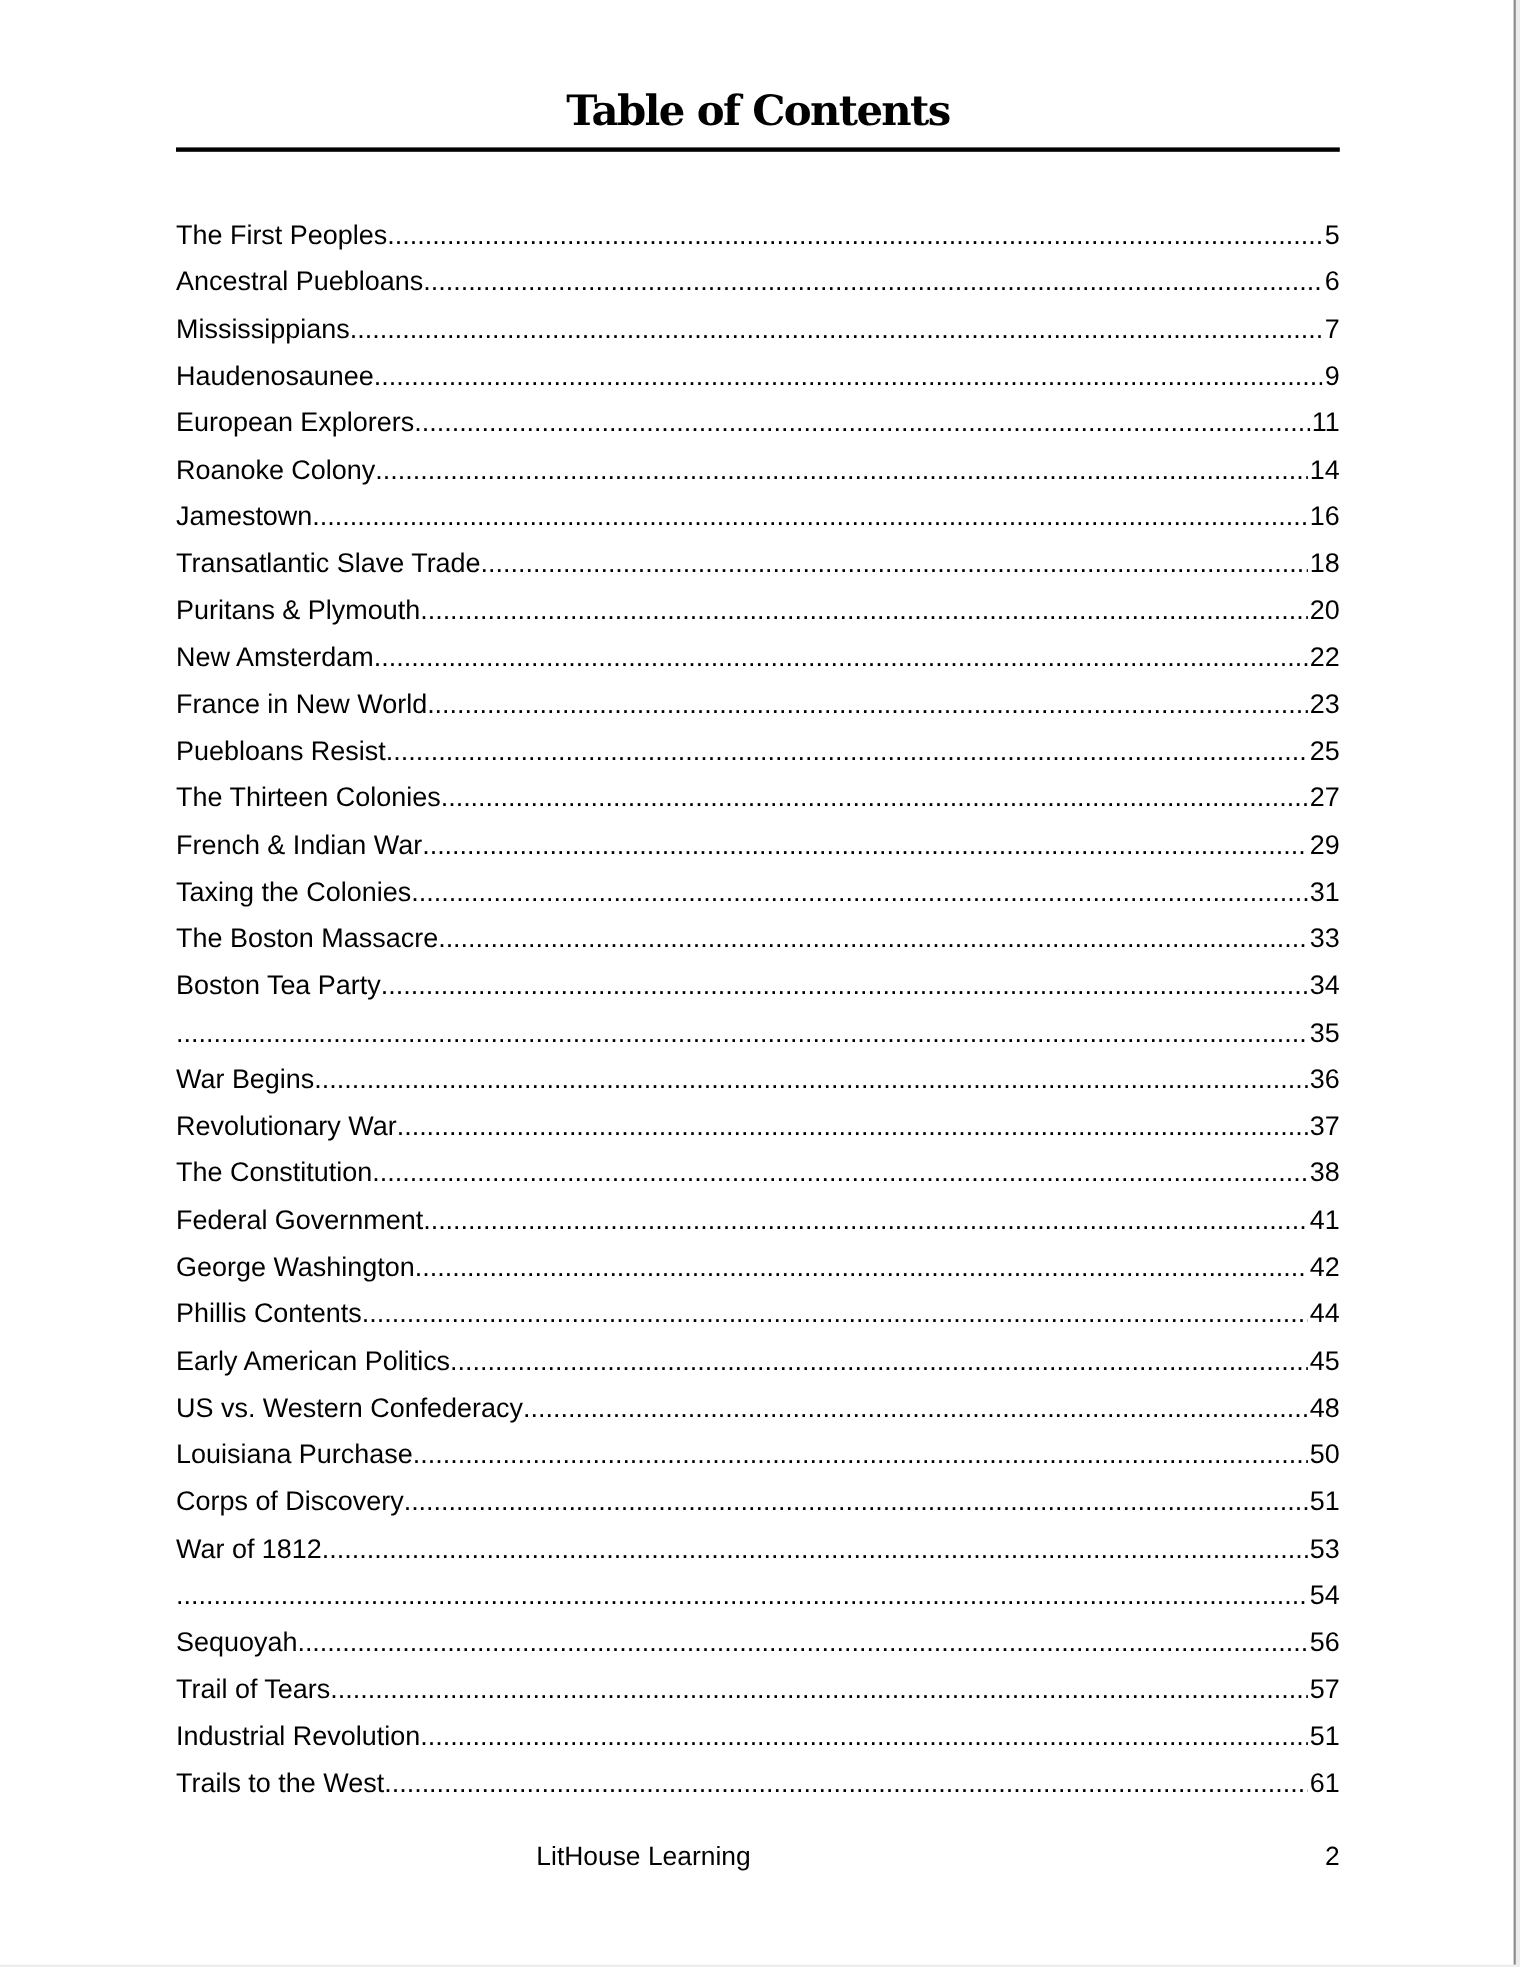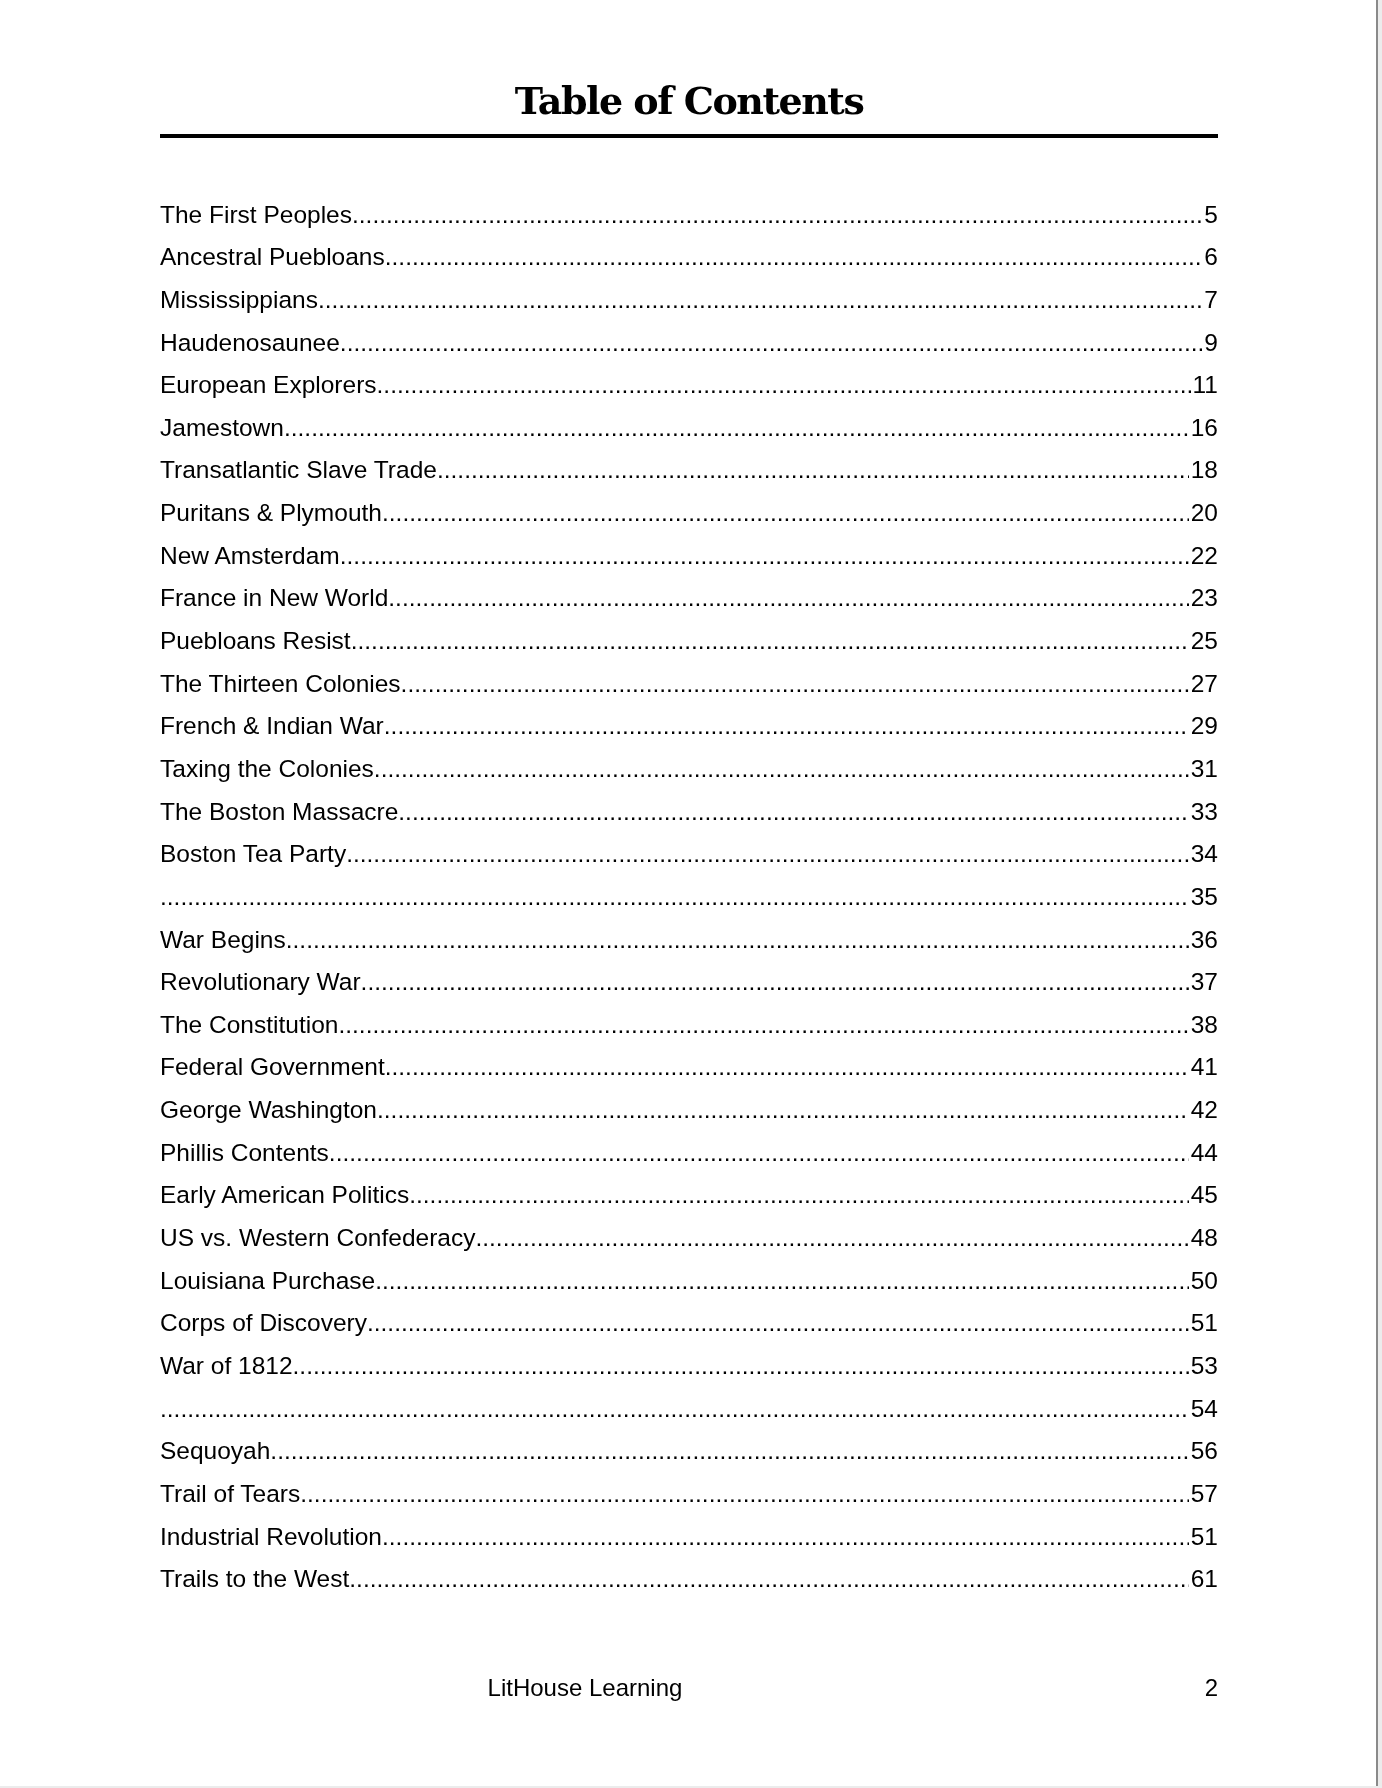--- a/index.html
+++ b/index.html
@@ -65,20 +65,25 @@
           <span class="label">Haudenosaunee</span>
           <span class="leader"></span>
           <span class="pg">9</span>
         </li>
         <li>
           <span class="label">European Explorers</span>
           <span class="leader"></span>
           <span class="pg">11</span>
         </li>
         <li>
+          <span class="label">Roanoke Colony</span>
+          <span class="leader"></span>
+          <span class="pg">14</span>
+        </li>
+        <li>
           <span class="label">Jamestown</span>
           <span class="leader"></span>
           <span class="pg">16</span>
         </li>
         <li>
           <span class="label">Transatlantic Slave Trade</span>
           <span class="leader"></span>
           <span class="pg">18</span>
         </li>
         <li>

